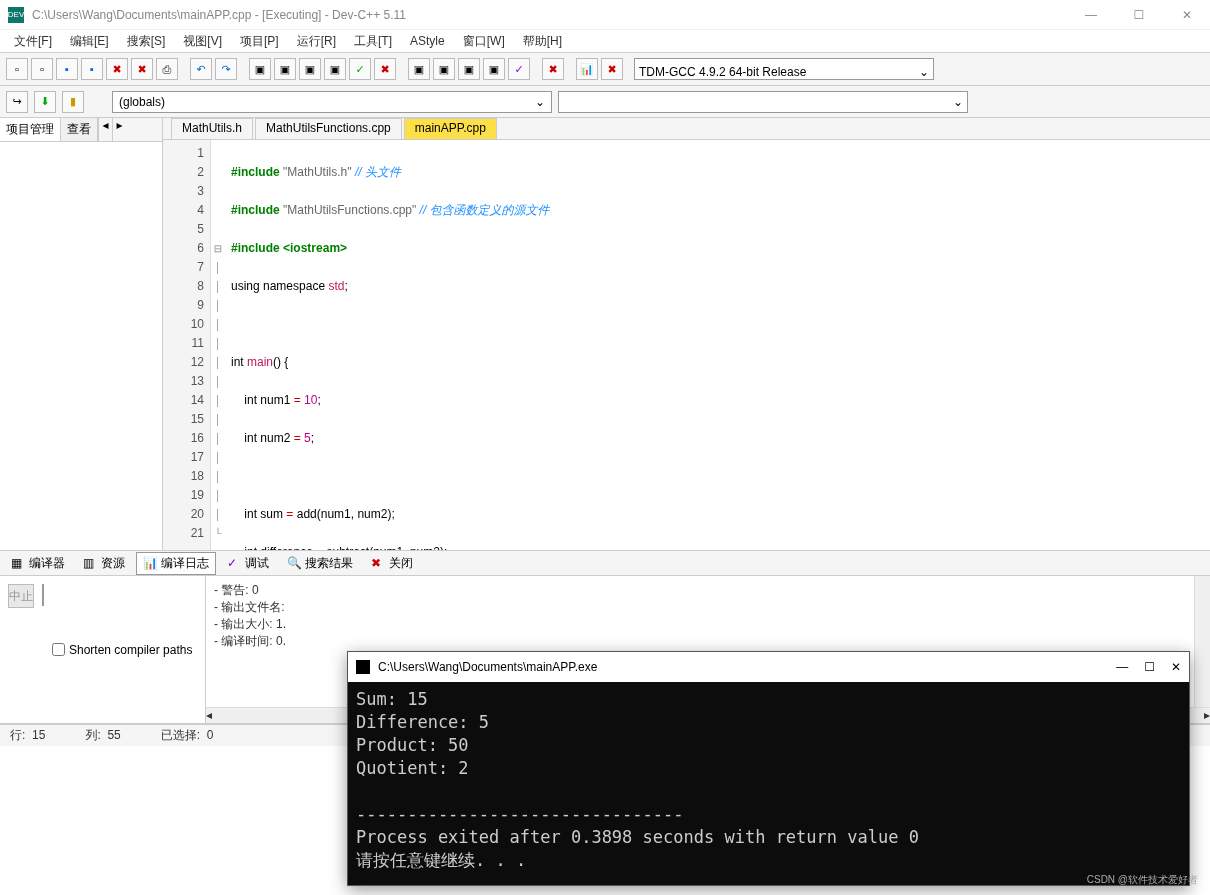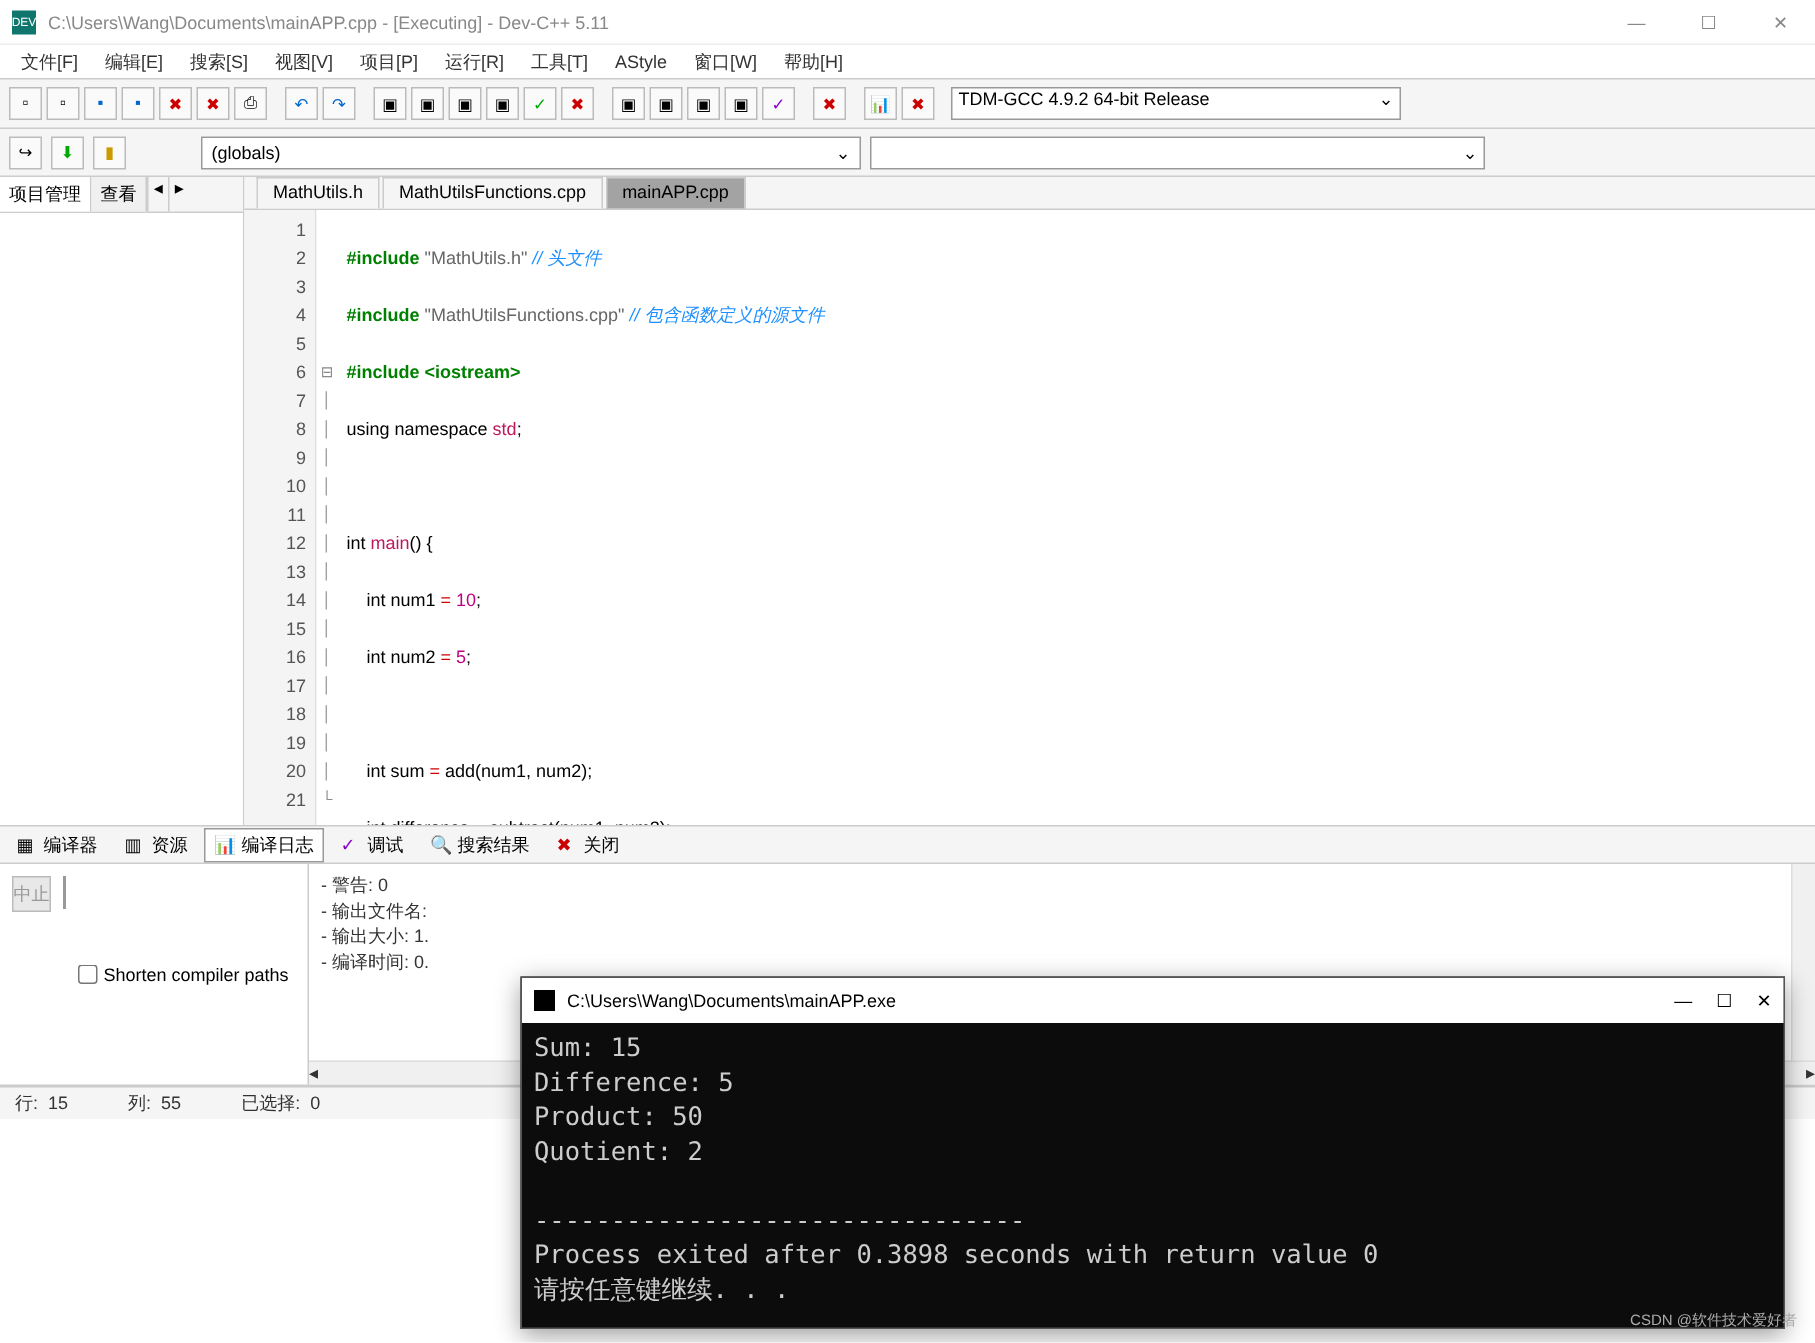--- a/index.html
+++ b/index.html
@@ -7,35 +7,35 @@
 .titlebar{height:30px;background:#fff;display:flex;align-items:center;padding:0 8px;border-bottom:1px solid #eee}
 .titlebar .icon{width:16px;height:16px;background:#0f766e;margin-right:8px;display:inline-flex;align-items:center;justify-content:center;color:#fff;font-size:8px}
 .titlebar-text{flex:1;color:#888}
 .winbtns{display:flex;gap:18px;color:#888}
 .winbtns span{width:30px;text-align:center;cursor:default}
 .menubar{height:22px;background:#fff;display:flex;align-items:center;padding:0 6px;gap:2px;color:#333}
 .menubar span{padding:2px 8px}
 .toolbar{height:34px;background:#f5f5f5;border-top:1px solid #ccc;border-bottom:1px solid #ccc;display:flex;align-items:center;padding:0 6px;gap:3px}
 .tbtn{width:22px;height:22px;border:1px solid #bbb;background:#fafafa;display:inline-flex;align-items:center;justify-content:center;font-size:11px}
 .tsep{width:6px}
-.compiler-select{flex:0 0 300px;height:22px;border:1px solid #999;background:#fff;font-family:Consolas,monospace;font-size:13px;padding:0 4px;margin-left:8px;display:flex;align-items:flex-start;justify-content:space-between}
+.compiler-select{flex:0 0 300px;height:22px;border:1px solid #999;background:#fff;font-family:Consolas,monospace;font-size:13px;padding:0 4px;margin-left:8px;display:flex;align-items:flex-end;justify-content:space-between}
 .toolbar2{height:32px;background:#f5f5f5;border-bottom:1px solid #ccc;display:flex;align-items:center;padding:0 6px;gap:6px}
-.globals-select{flex:0 0 440px;height:22px;border:1px solid #999;background:#fff;font-family:Consolas,monospace;padding:0 6px;display:flex;align-items:center;justify-content:space-between;margin-left:44px}
+.globals-select{flex:0 0 440px;height:22px;border:1px solid #999;background:#fff;font-family:Consolas,monospace;padding:0 6px;display:flex;align-items:center;justify-content:space-between;margin-left:22px}
 .globals-select2{flex:0 0 410px;height:22px;border:1px solid #999;background:#fff;display:flex;align-items:center;justify-content:flex-end;padding:0 4px}
 .mainrow{display:flex;height:432px}
 .sidebar{width:163px;border-right:1px solid #ccc;background:#fff}
 .side-tabs{height:24px;display:flex;border-bottom:1px solid #ccc;background:#f5f5f5}
 .side-tab{padding:3px 6px;border-right:1px solid #ccc;background:#fff}
 .side-tab.dim{background:#f0f0f0}
 .side-arrows{display:flex}
 .side-arrows span{width:14px;text-align:center;border-left:1px solid #ccc}
 .editor-area{flex:1;display:flex;flex-direction:column}
 .file-tabs{height:22px;display:flex;background:#f5f5f5;border-bottom:1px solid #ccc;padding-left:8px}
 .ftab{padding:2px 10px;border:1px solid #ccc;border-bottom:none;background:#f5f5f5;margin-right:2px;font-size:12px}
-.ftab.active{background:#a3a3a3}
+.ftab.active{background:#fde047}
 .code{flex:1;display:flex;font-family:Consolas,'Courier New',monospace;font-size:14px;line-height:19px;overflow:hidden;background:#fff}
 .gutter{width:48px;text-align:right;padding:4px 6px 0 0;color:#555;background:#f4f4f4;border-right:1px solid #ddd}
 .gutter div{height:19px}
 .fold{width:14px;background:#fff;padding-top:4px}
 .fold div{height:19px;text-align:center;color:#888;font-size:10px}
 .codebody{flex:1;padding:4px 0 0 6px;white-space:pre}
 .codebody .ln{height:19px;display:block}
 .kw{color:#000;font-weight:normal}
 .str{color:#666}
 .cm{color:#1e90ff;font-style:italic}

